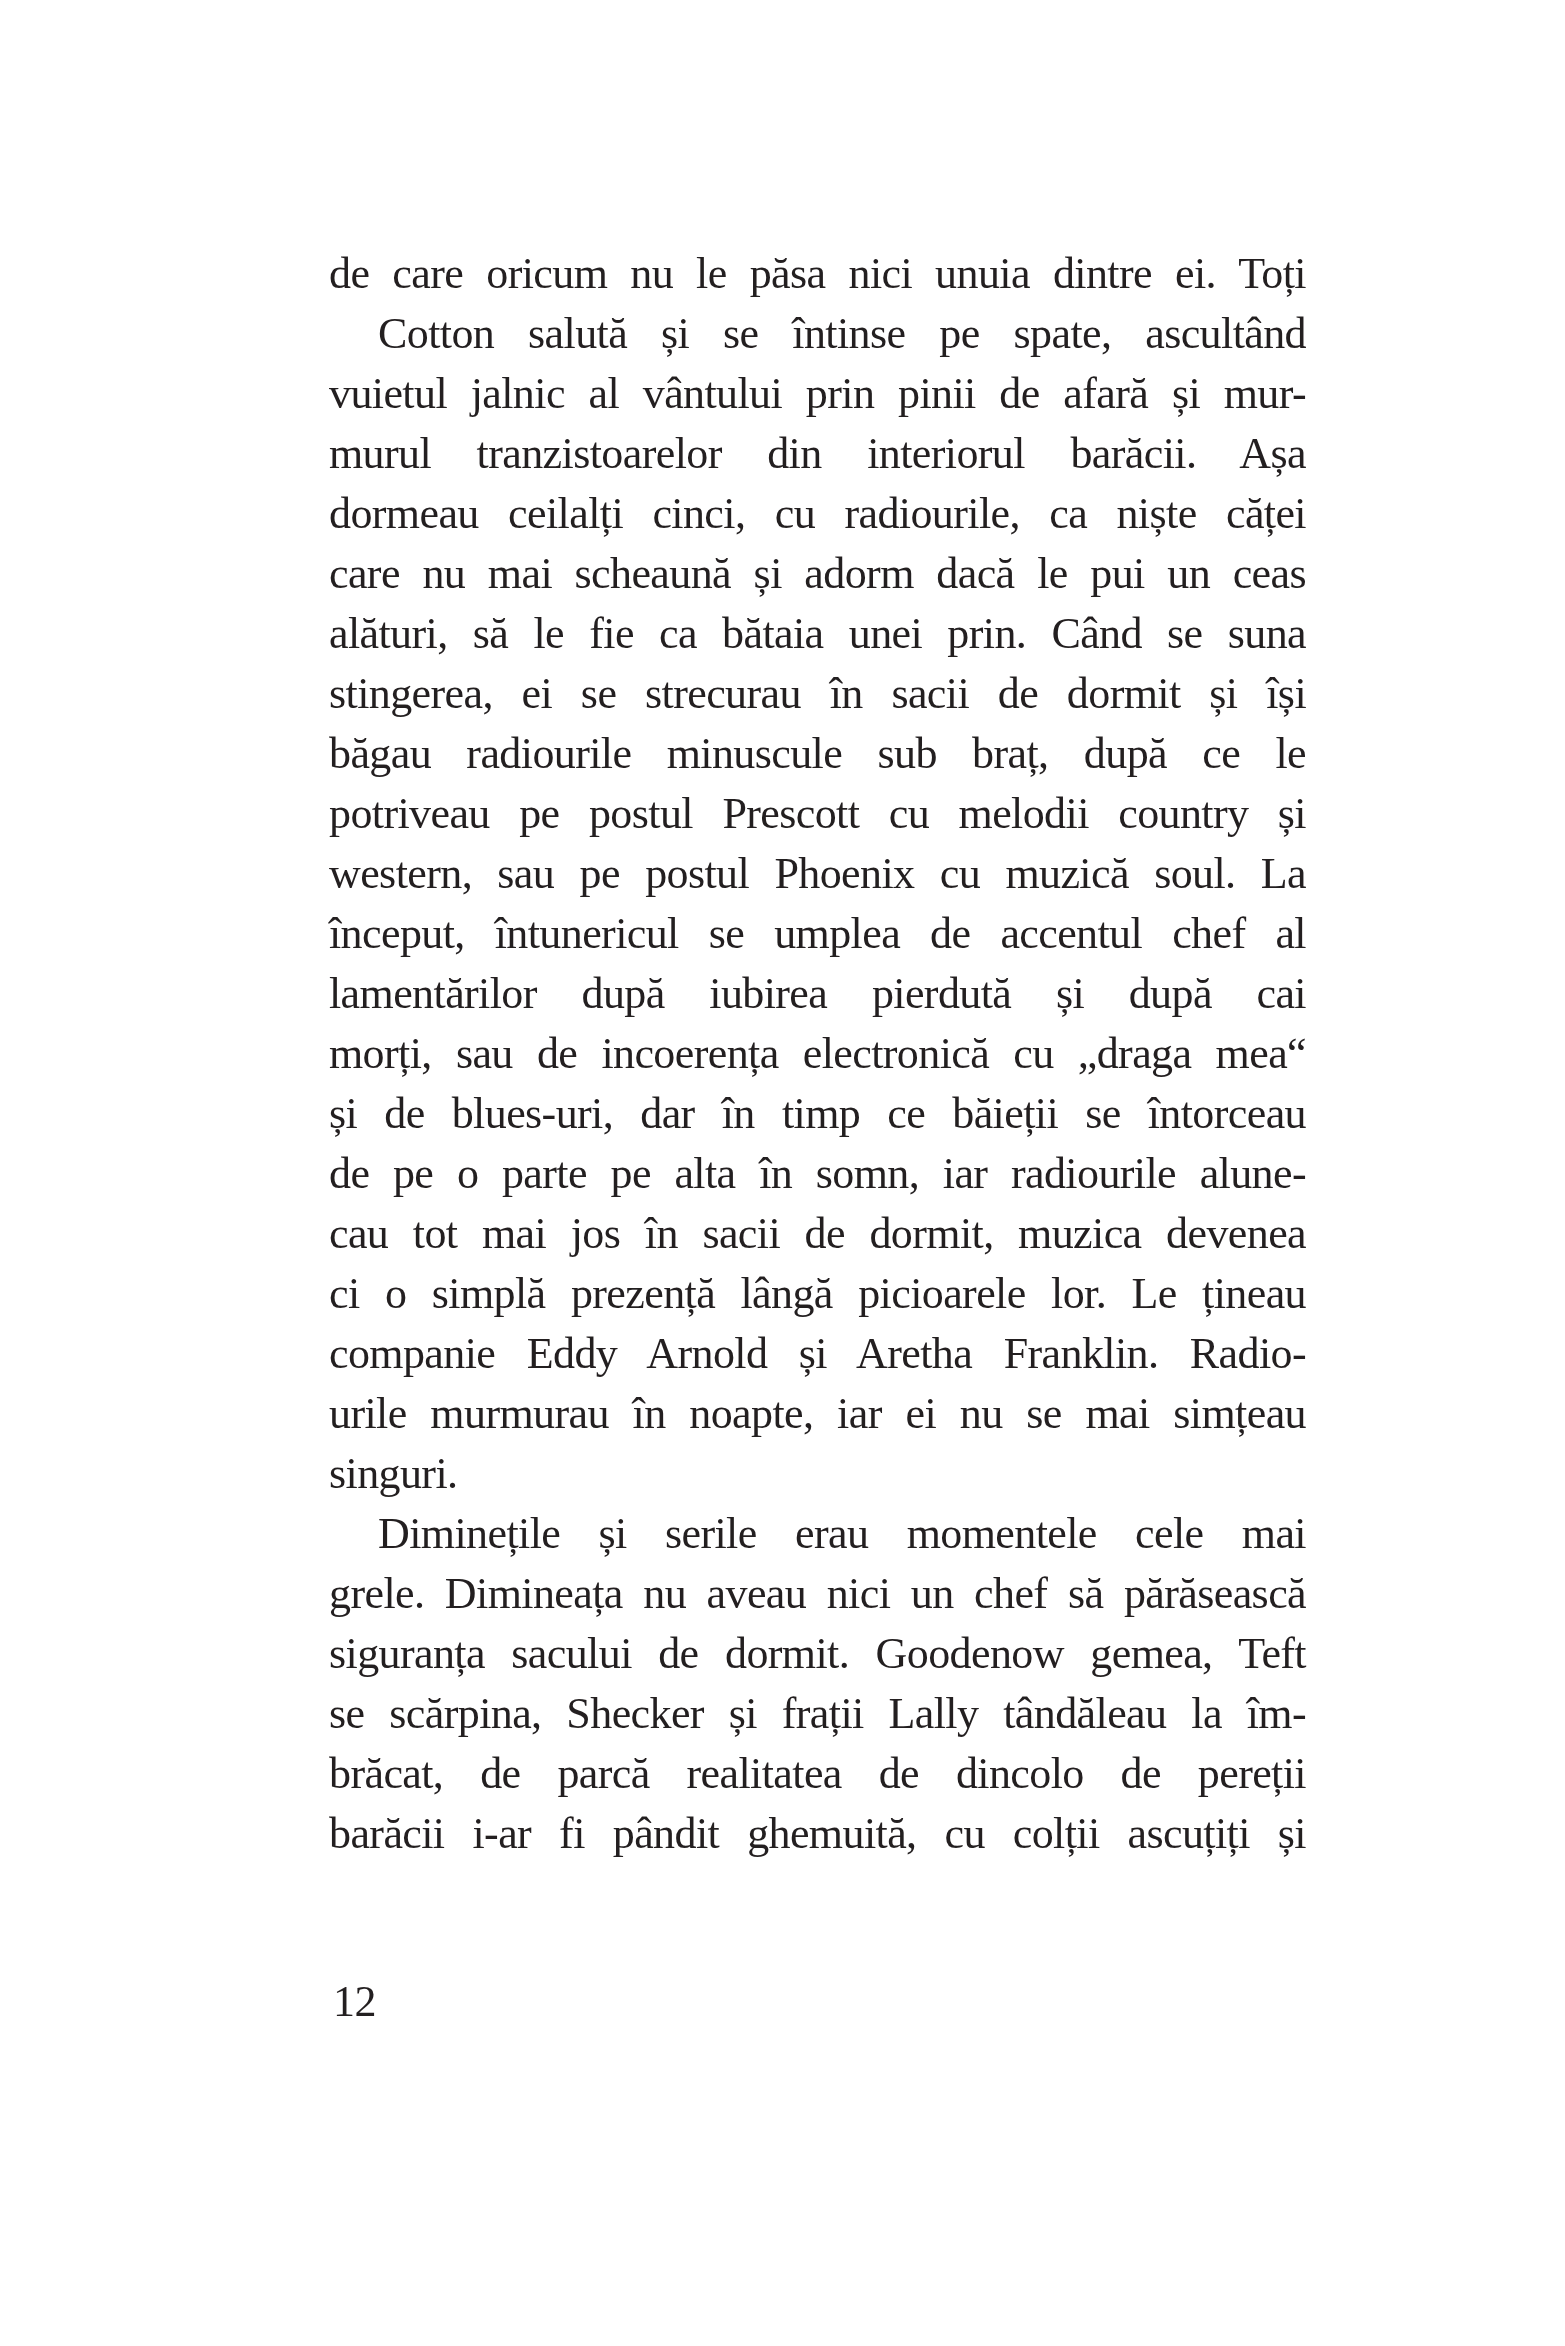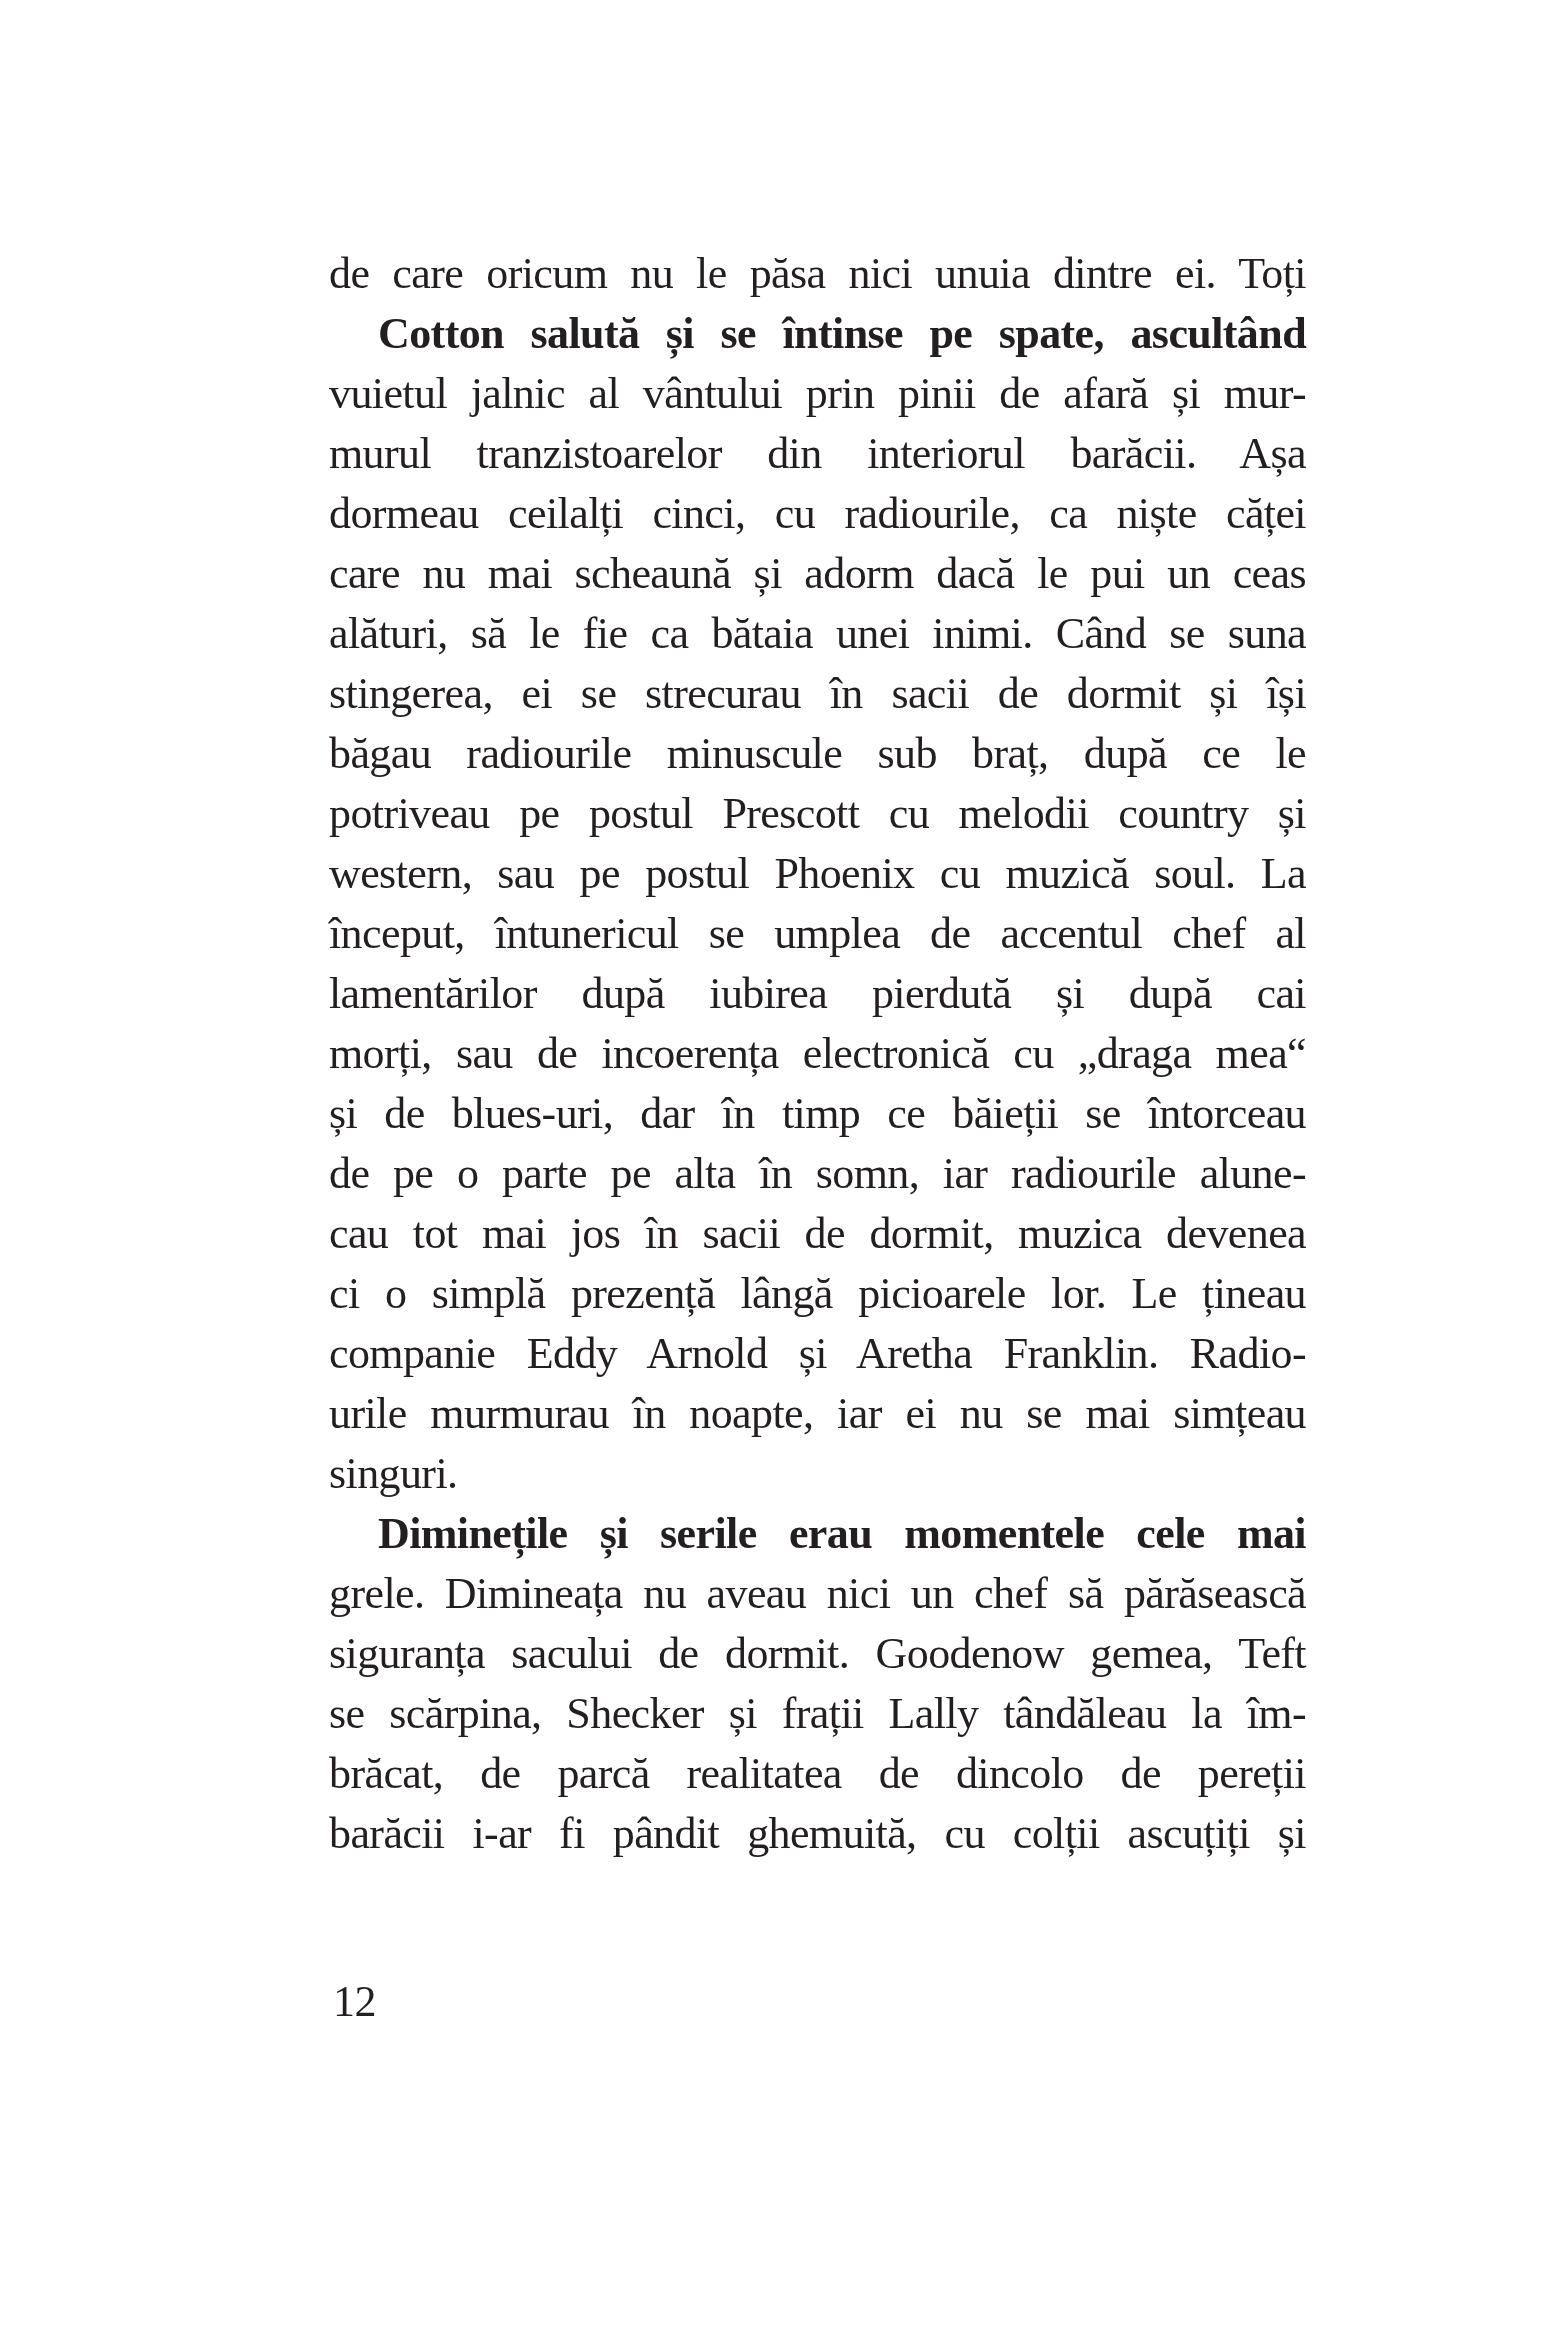--- a/index.html
+++ b/index.html
@@ -34,21 +34,20 @@
       line-height: 60px;
       font-size: 44px;
       white-space: nowrap;
       text-align: justify;
       text-align-last: justify;
       letter-spacing: -0.6px;
       word-spacing: 0px;
     }
     .line.indent {
       padding-left: 49px;
-      font-weight: bold;
     }
     .line.last {
       text-align-last: left;
     }
     .page-number {
       position: absolute;
       left: 333px;
       top: 1973px;
       font-size: 44px;
       line-height: 57px;
@@ -64,21 +63,21 @@
     <div>
       <span class="line">de care oricum nu le păsa nici unuia dintre ei. Toți</span>
     </div>
 
     <div>
       <span class="line indent">Cotton salută și se întinse pe spate, ascultând</span>
       <span class="line">vuietul jalnic al vântului prin pinii de afară și mur-</span>
       <span class="line">murul tranzistoarelor din interiorul barăcii. Așa</span>
       <span class="line">dormeau ceilalți cinci, cu radiourile, ca niște căței</span>
       <span class="line">care nu mai scheaună și adorm dacă le pui un ceas</span>
-      <span class="line">alături, să le fie ca bătaia unei inimi. Când se suna</span>
+      <span class="line">alături, să le fie ca bătaia unei prin. Când se suna</span>
       <span class="line">stingerea, ei se strecurau în sacii de dormit și își</span>
       <span class="line">băgau radiourile minuscule sub braț, după ce le</span>
       <span class="line">potriveau pe postul Prescott cu melodii country și</span>
       <span class="line">western, sau pe postul Phoenix cu muzică soul. La</span>
       <span class="line">început, întunericul se umplea de accentul chef al</span>
       <span class="line">lamentărilor după iubirea pierdută și după cai</span>
       <span class="line">morți, sau de incoerența electronică cu „draga mea“</span>
       <span class="line">și de blues-uri, dar în timp ce băieții se întorceau</span>
       <span class="line">de pe o parte pe alta în somn, iar radiourile alune-</span>
       <span class="line">cau tot mai jos în sacii de dormit, muzica devenea</span>

